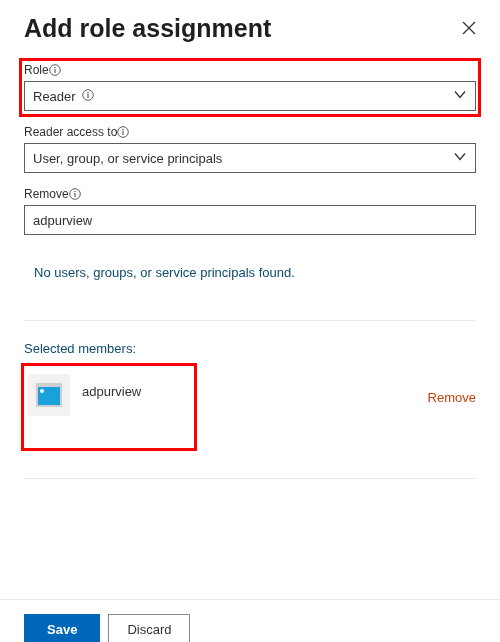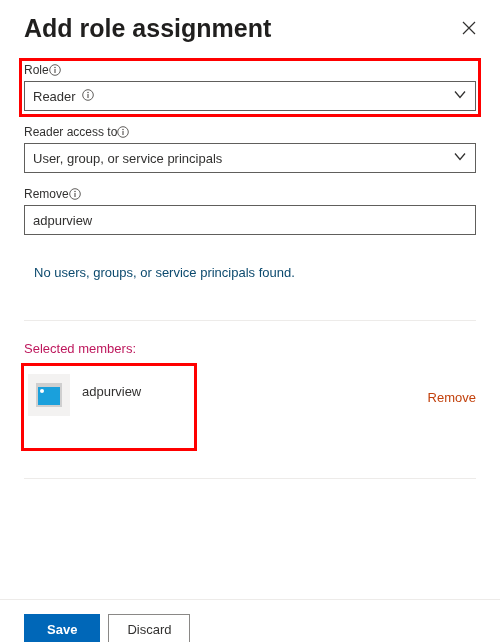--- a/index.html
+++ b/index.html
@@ -72,21 +72,21 @@
   }
   .highlight-red { outline: 3px solid #ff0000; outline-offset: -1px; padding: 3px 3px 4px 3px; margin: -3px -3px -4px -3px; }
   .section-rule { height: 1px; background: #edebe9; margin-top: 26px; }
   .no-results {
     font-size: 13px;
     color: #0c4a6e;
     padding: 16px 0 14px 10px;
   }
   .members-label {
     font-size: 13px;
-    color: #be185d;
+    color: #0c4a6e;
     margin: 20px 0 10px 0;
   }
   .member-block-wrap {
     outline: 3px solid #ff0000;
     width: 170px;
     height: 82px;
     position: relative;
   }
   .member-row {
     display: flex;

